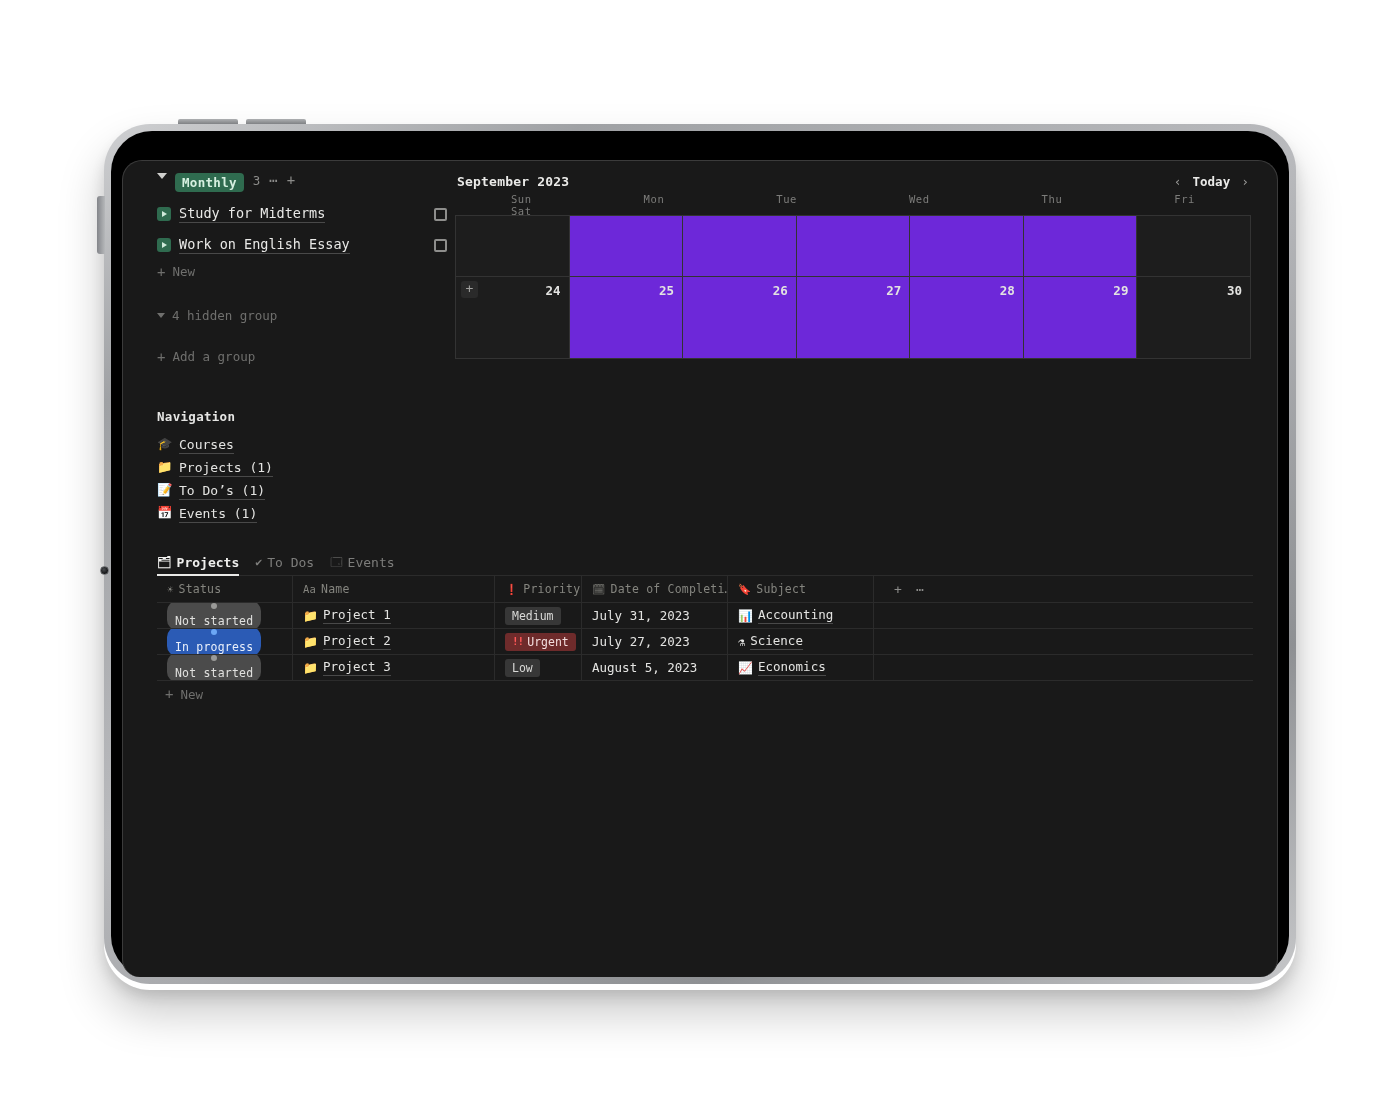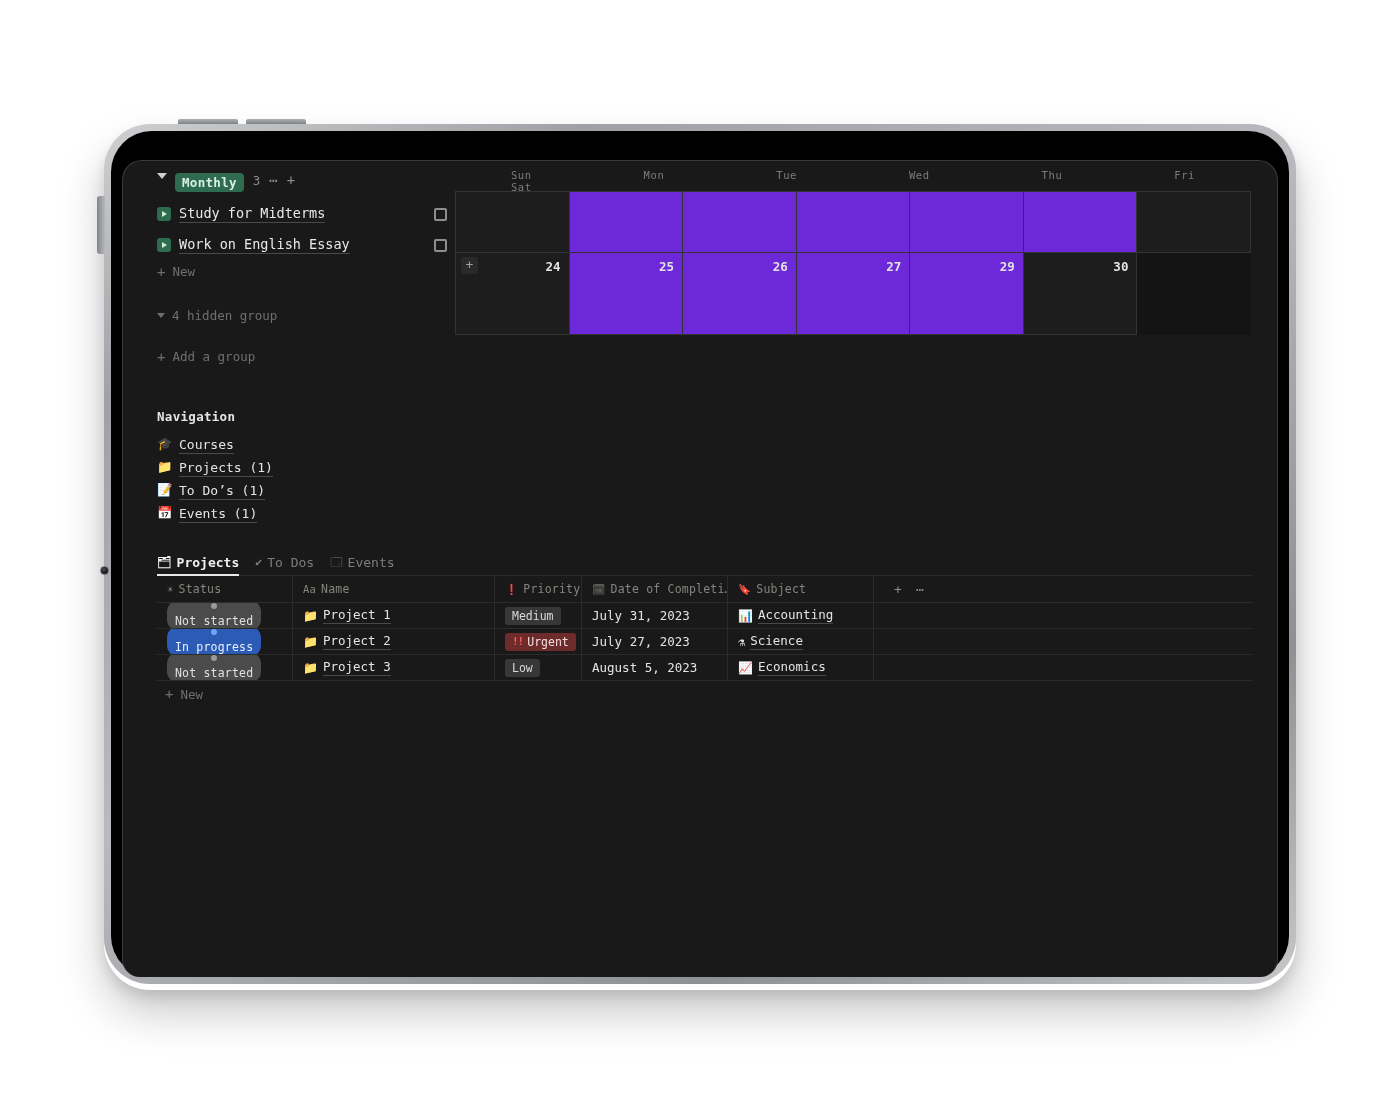--- a/index.html
+++ b/index.html
@@ -459,20 +459,28 @@
             <span>4 hidden group</span>
           </div>
 
           <div class="add-group">
             <span class="plus-s">+</span>
             <span>Add a group</span>
           </div>
         </div>
 
         <div class="cal">
+          <div class="cal-head">
+            <span class="cal-title">September 2023</span>
+            <span class="cal-nav">
+              <span class="arw">‹</span>
+              <span class="today">Today</span>
+              <span class="arw">›</span>
+            </span>
+          </div>
 
           <div class="cal-dow">
             <div>Sun</div>
             <div>Mon</div>
             <div>Tue</div>
             <div>Wed</div>
             <div>Thu</div>
             <div>Fri</div>
             <div>Sat</div>
           </div>
@@ -508,20 +516,23 @@
             <div class="cal-cell">
                 <span class="daynum">25</span>
               </div>
             <div class="cal-cell">
                 <span class="daynum">26</span>
               </div>
             <div class="cal-cell">
                 <span class="daynum">27</span>
               </div>
             <div class="cal-cell">
+                <span class="daynum">28</span>
+              </div>
+            <div class="cal-cell">
                 <span class="daynum">29</span>
               </div>
             <div class="cal-cell weekend">
                 <span class="daynum">30</span>
               </div>
           </div>
         </div>
       </div>
 
       <div class="nav-block">

